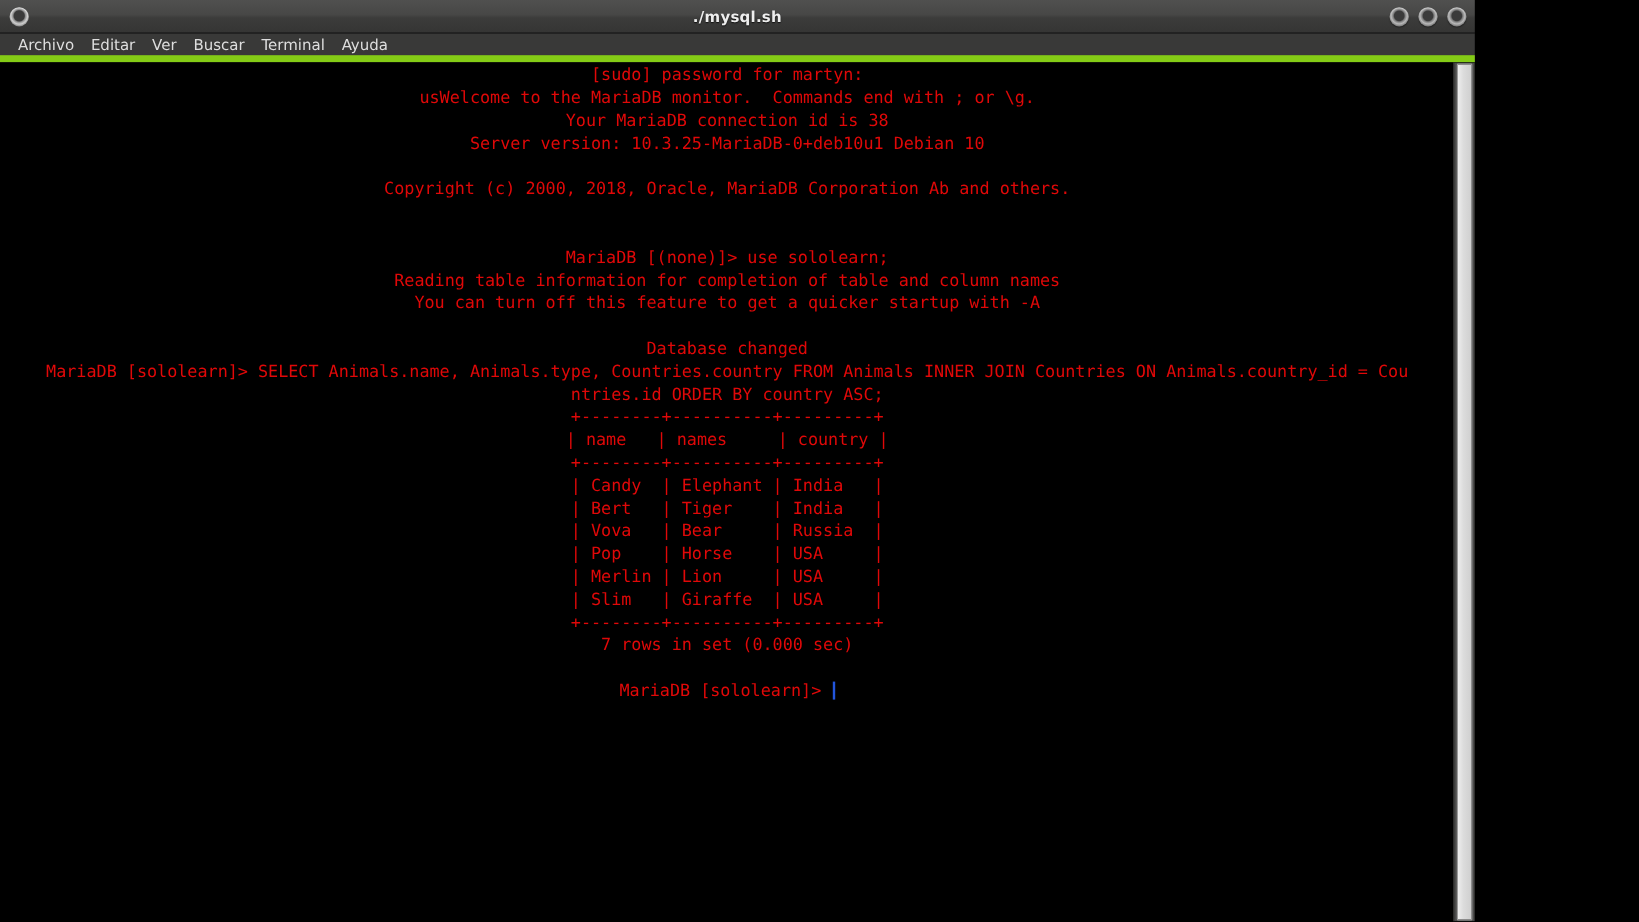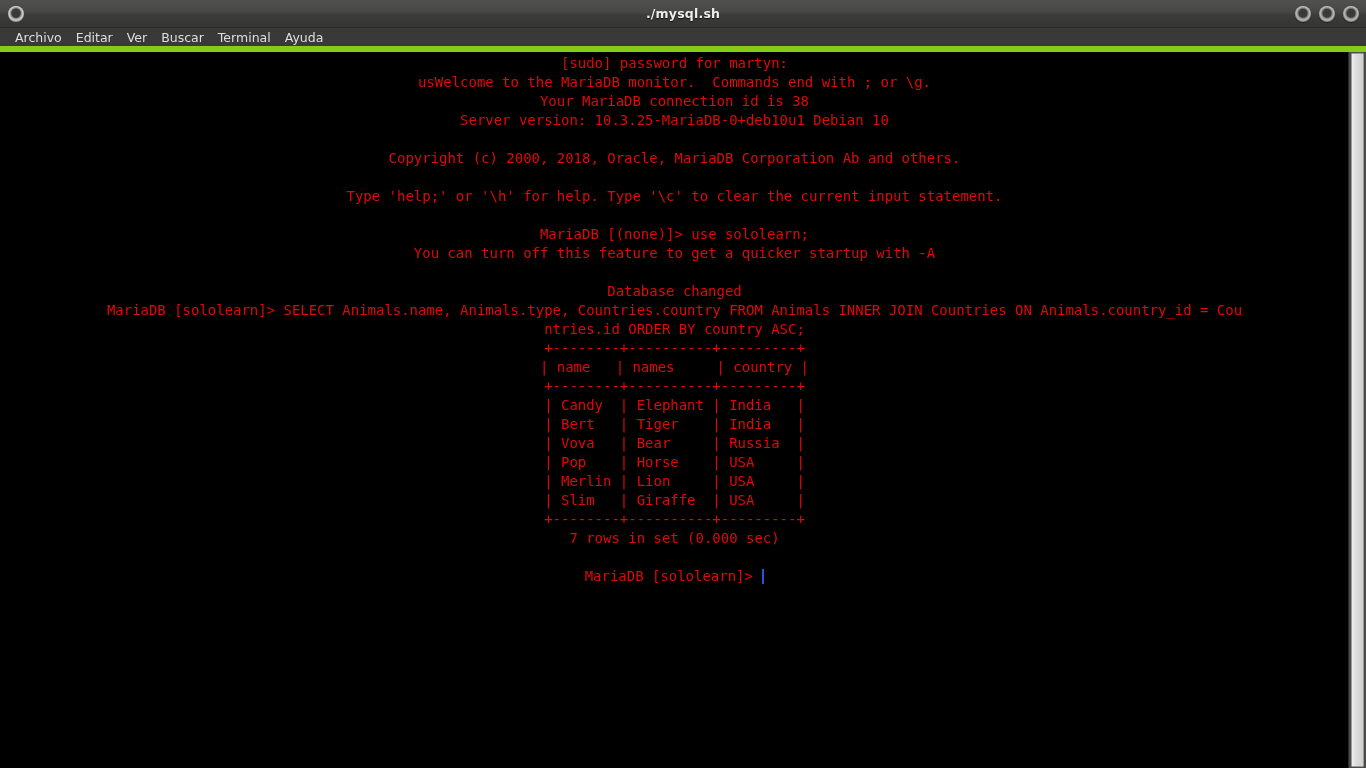--- a/index.html
+++ b/index.html
@@ -7,21 +7,21 @@
   html, body {
     margin: 0; padding: 0;
     width: 1366px; height: 768px;
     overflow: hidden;
     background: #000000;
     font-family: "DejaVu Sans Mono", monospace;
   }
 
   #window {
     position: relative;
-    width: 1366px;
+    width: 1229px;
     height: 768px;
     background: #000000;
     display: flex;
     flex-direction: column;
   }
 
   
   #titlebar {
     position: relative;
     height: 28px;
@@ -166,23 +166,23 @@
 
   <div id="term-wrap">
     <div id="term">
         <div class="line">[sudo] password for martyn:</div>
         <div class="line">usWelcome to the MariaDB monitor.  Commands end with ; or \g.</div>
         <div class="line">Your MariaDB connection id is 38</div>
         <div class="line">Server version: 10.3.25-MariaDB-0+deb10u1 Debian 10</div>
         <div class="line blank">&nbsp;</div>
         <div class="line">Copyright (c) 2000, 2018, Oracle, MariaDB Corporation Ab and others.</div>
         <div class="line blank">&nbsp;</div>
-        <div class="line">Type 'help;' or '\h' for help. Type '\c' to clear the current input statement.</div>
         <div class="line blank">&nbsp;</div>
         <div class="line">MariaDB [(none)]&gt; use sololearn;</div>
+        <div class="line">Reading table information for completion of table and column names</div>
         <div class="line">You can turn off this feature to get a quicker startup with -A</div>
         <div class="line blank">&nbsp;</div>
         <div class="line">Database changed</div>
         <div class="line">MariaDB [sololearn]&gt; SELECT Animals.name, Animals.type, Countries.country FROM Animals INNER JOIN Countries ON Animals.country_id = Cou</div>
         <div class="line">ntries.id ORDER BY country ASC;</div>
         <div class="line">+--------+----------+---------+</div>
         <div class="line">| name   | names     | country |</div>
         <div class="line">+--------+----------+---------+</div>
         <div class="line">| Candy  | Elephant | India   |</div>
         <div class="line">| Bert   | Tiger    | India   |</div>

